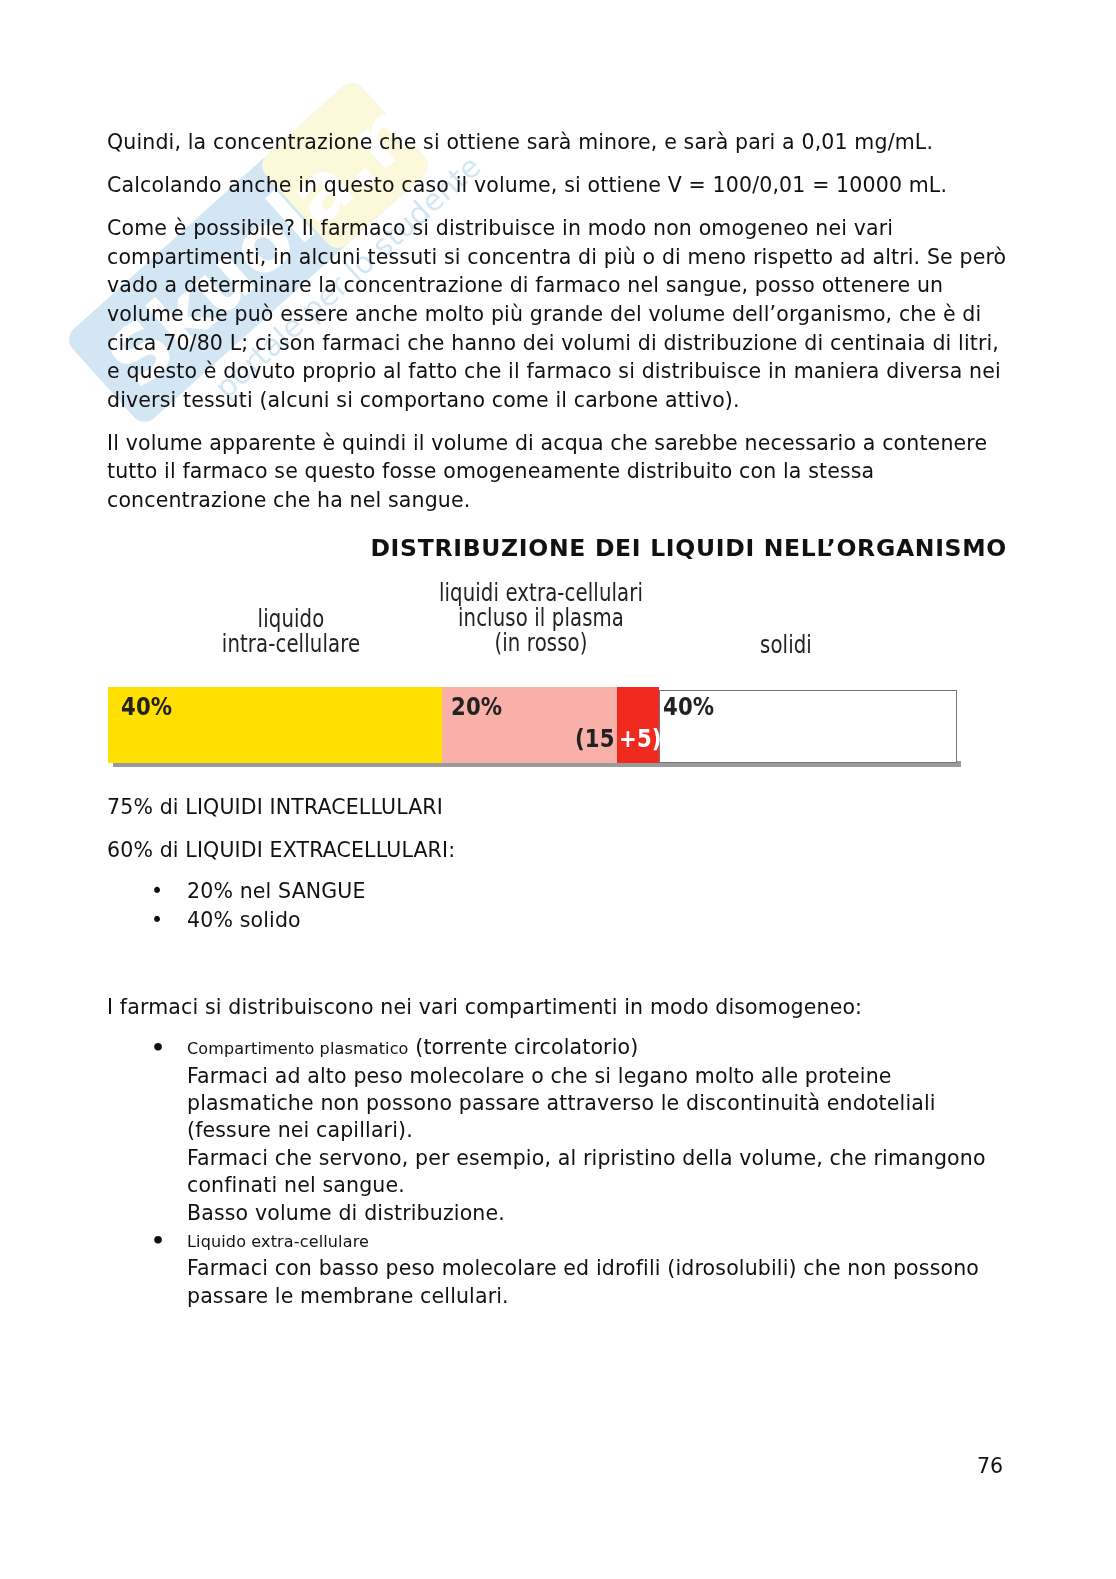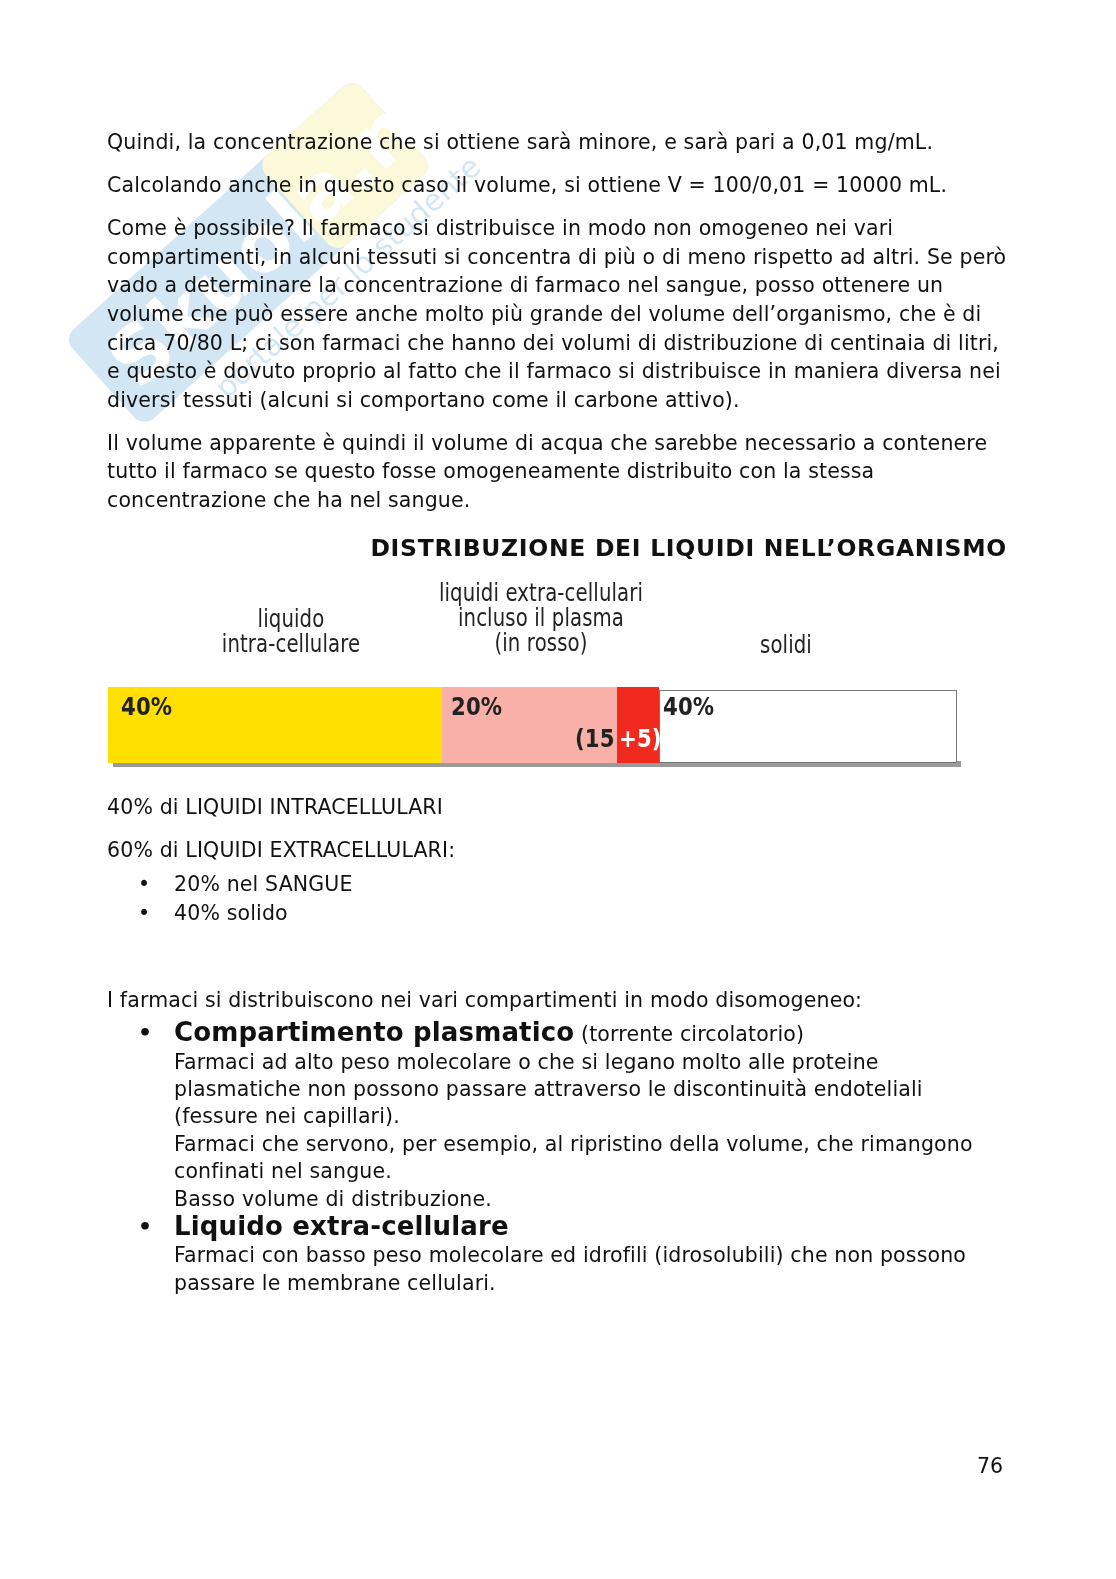--- a/index.html
+++ b/index.html
@@ -7,26 +7,26 @@
          font-family:"DejaVu Sans", sans-serif; color:#111; }
   .watermark { position:absolute; left:20px; top:40px; width:470px; height:440px; pointer-events:none; }
   .page { position:absolute; left:107px; top:128px; width:900px; font-size:20.5px; line-height:28.6px; letter-spacing:0.15px; }
   p { margin:0 0 14.5px 0; }
   h2 { margin:18px 0 0 0; font-size:23.5px; font-weight:bold; letter-spacing:0.7px; line-height:30px;text-align:right; }
   .figure { position:relative; width:870px; height:200px; margin:12px 0 0 -6px; }
   .figure .lbl { position:absolute; font-family:"DejaVu Sans", sans-serif; font-size:24px; line-height:25px; text-align:center; transform:scaleX(0.82); transform-origin:center top; color:#222; }
   .bar { position:absolute; top:112px; height:76px; }
   .bar-shadow { position:absolute; left:12px; top:186px; width:848px; height:6px; background:#9a9a9a; }
   .pct { position:absolute; font-weight:bold; font-size:25px; color:#222; transform:scaleX(0.85); transform-origin:left top; }
-  ul { margin:0; padding:0; list-style:none; }
+  ul { margin:13px; padding:0; list-style:none; }
   .simple li { position:relative; padding-left:67px; line-height:28.6px; }
   .simple li::before { content:"•"; position:absolute; left:31px; }
   .rich li { position:relative; padding-left:67px; line-height:27.4px; }
   .rich li::before { content:"•"; position:absolute; left:31px; font-weight:bold; font-size:22px; }
-  .rich .title { font-weight:bold; font-size:26px; }
+  .rich .title { font-weight:normal; font-size:16px; }
   .pagenum { position:absolute; left:977px; top:1454px; font-size:20.5px; }
 </style>
 </head>
 <body>
 
 <svg class="watermark" viewBox="0 0 470 440">
   <g opacity="0.22" transform="rotate(-42 235 220)">
     <rect x="40" y="150" width="390" height="120" rx="14" fill="#3a8fd0"></rect>
     <rect x="300" y="150" width="130" height="120" rx="14" fill="#f2e25a"></rect>
     <text x="60" y="240" font-family="DejaVu Sans, sans-serif" font-weight="bold" font-size="78" fill="#ffffff">Skuola.net</text>
@@ -60,21 +60,21 @@
     <div class="bar" style="left:516px; width:42px; background:#f02a1e;"></div>
     <div class="bar" style="left:558px; width:298px; top:115px; height:73px; background:#ffffff; border:1.5px solid #777; box-sizing:border-box;"></div>
 
     <div class="pct" style="left:20px; top:118px;">40%</div>
     <div class="pct" style="left:350px; top:118px;">20%</div>
     <div class="pct" style="left:562px; top:118px;">40%</div>
     <div class="pct" style="left:474px; top:150px;">(15</div>
     <div class="pct" style="left:518px; top:150px; color:#ffffff;">+5)</div>
   </div>
 
-  <p style="margin-top:18px;">40% di LIQUIDI INTRACELLULARI</p>
+  <p style="margin-top:18px;">75% di LIQUIDI INTRACELLULARI</p>
   <p style="margin-bottom:6px;">60% di LIQUIDI EXTRACELLULARI:</p>
   <ul class="simple">
     <li>20% nel SANGUE</li>
     <li>40% solido</li>
   </ul>
 
   <p style="margin-top:58px; margin-bottom:5px;">I farmaci si distribuiscono nei vari compartimenti in modo disomogeneo:</p>
 
   <ul class="rich">
     <li>

